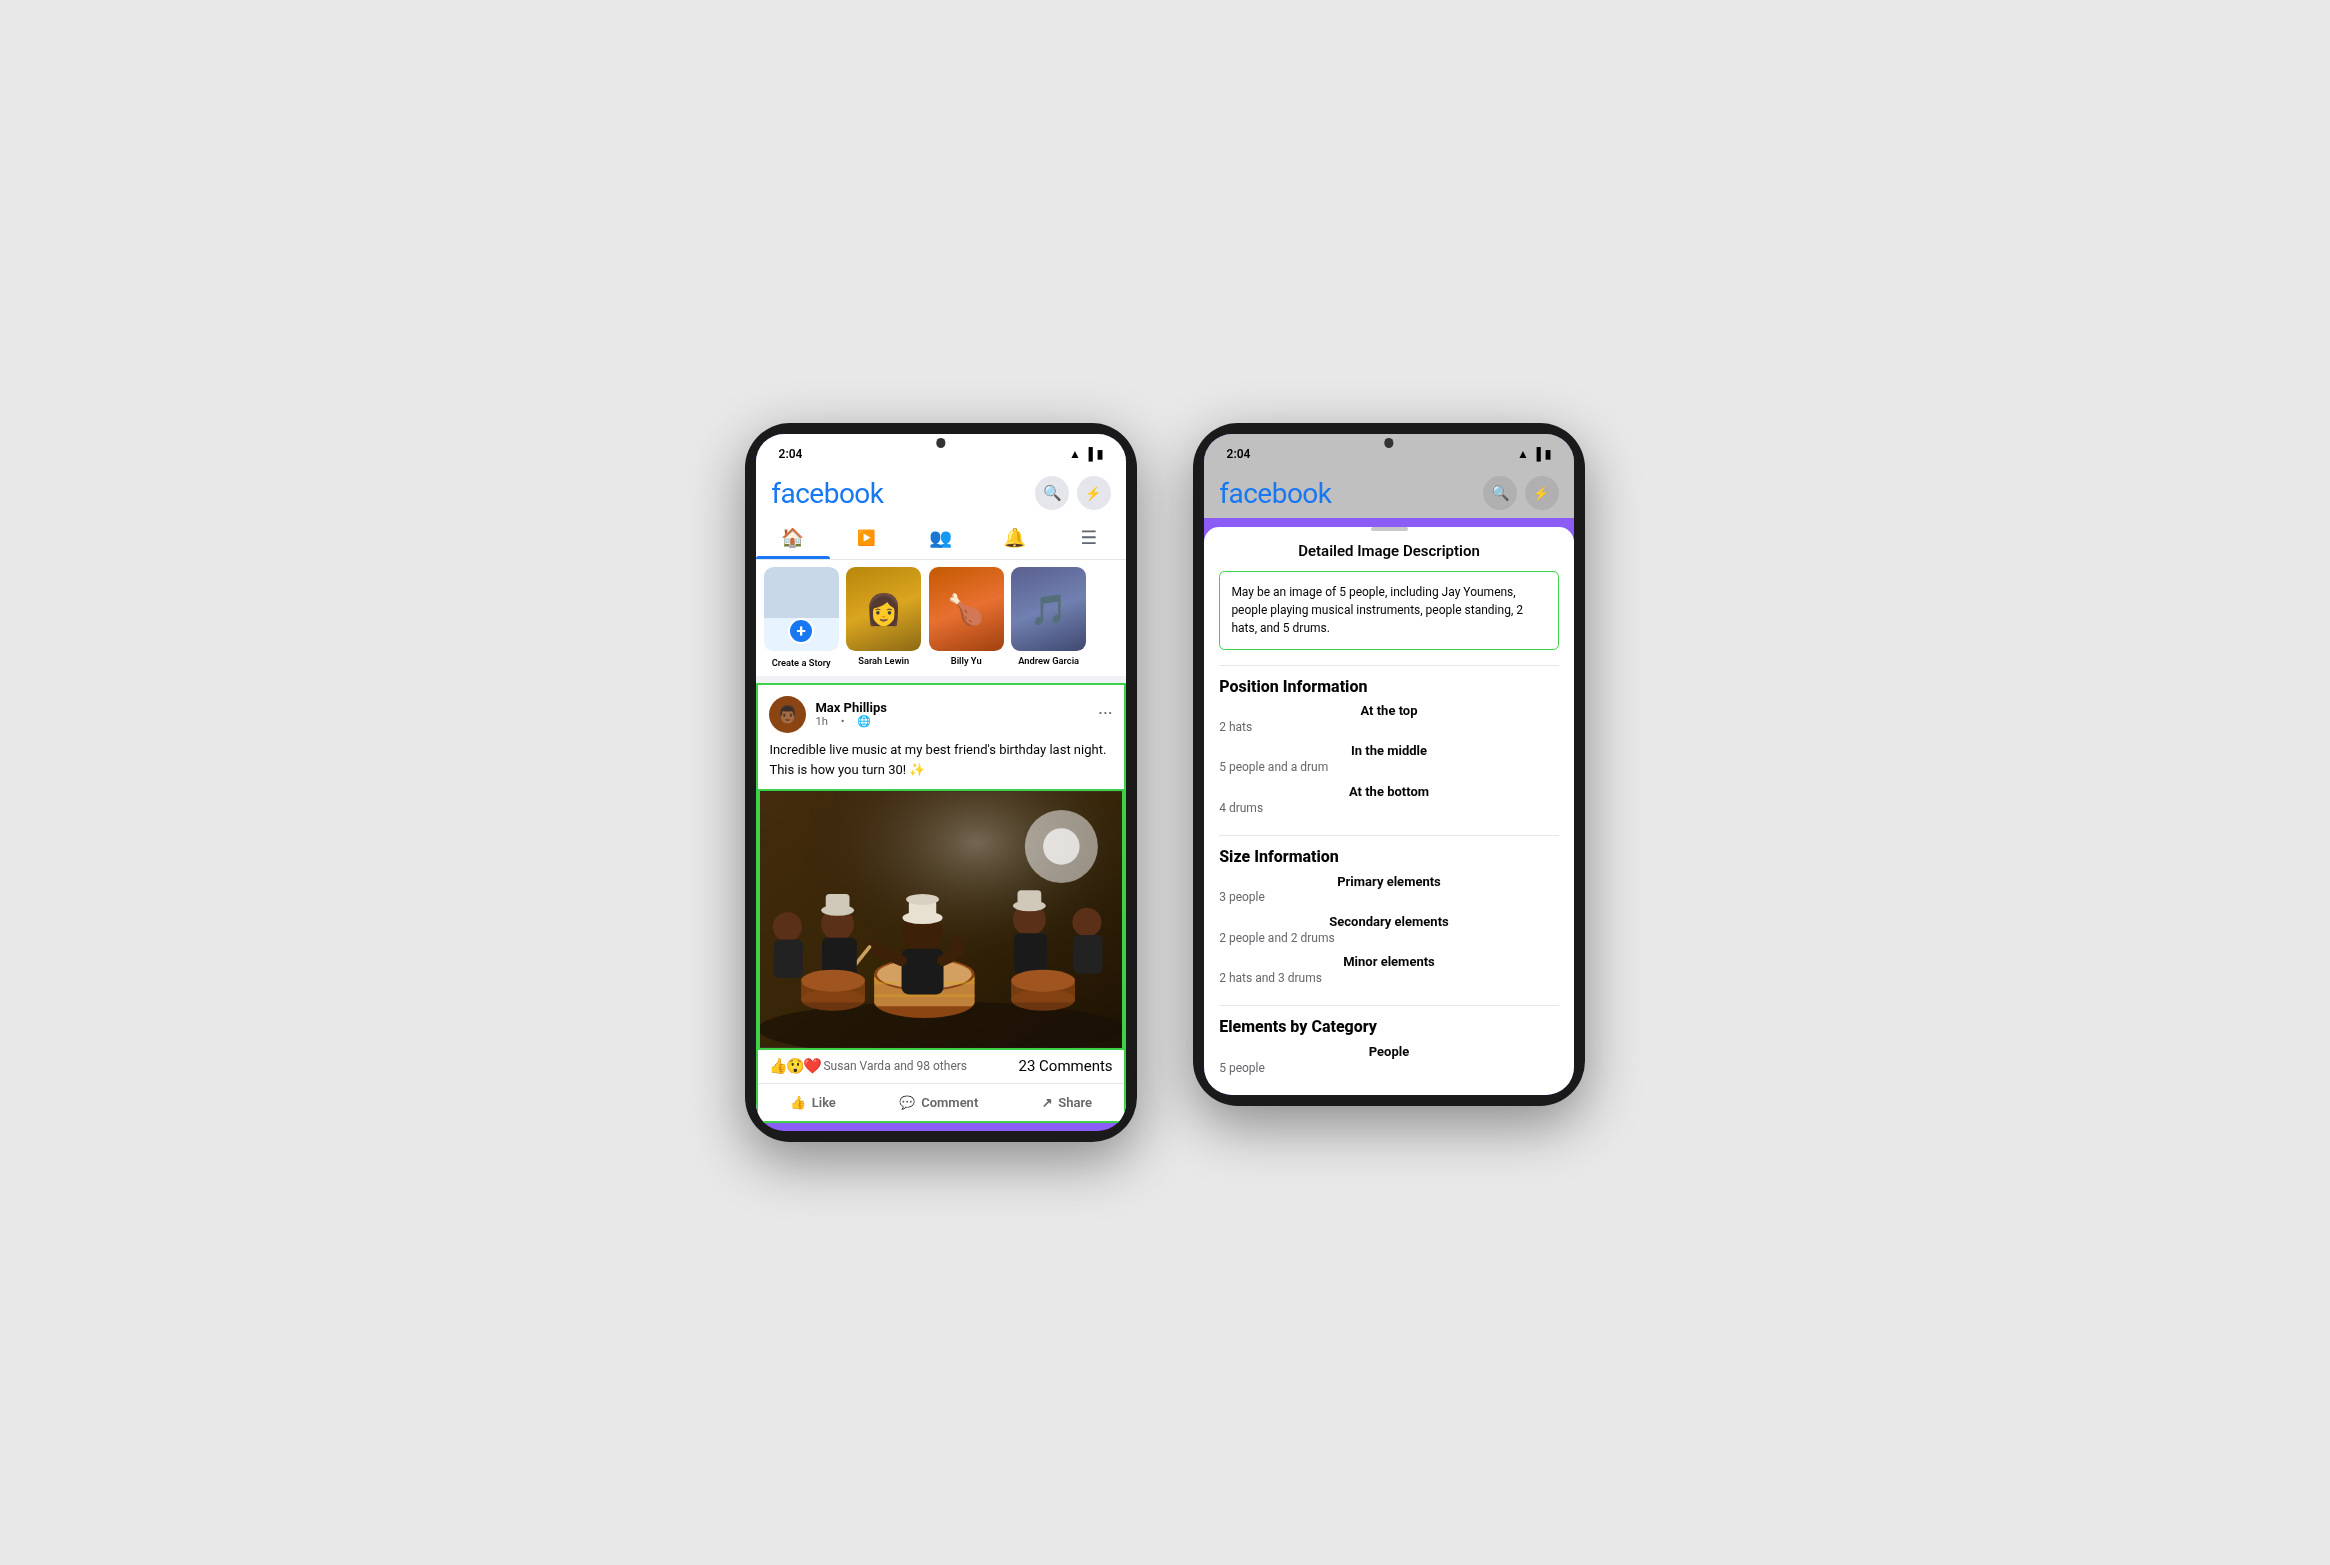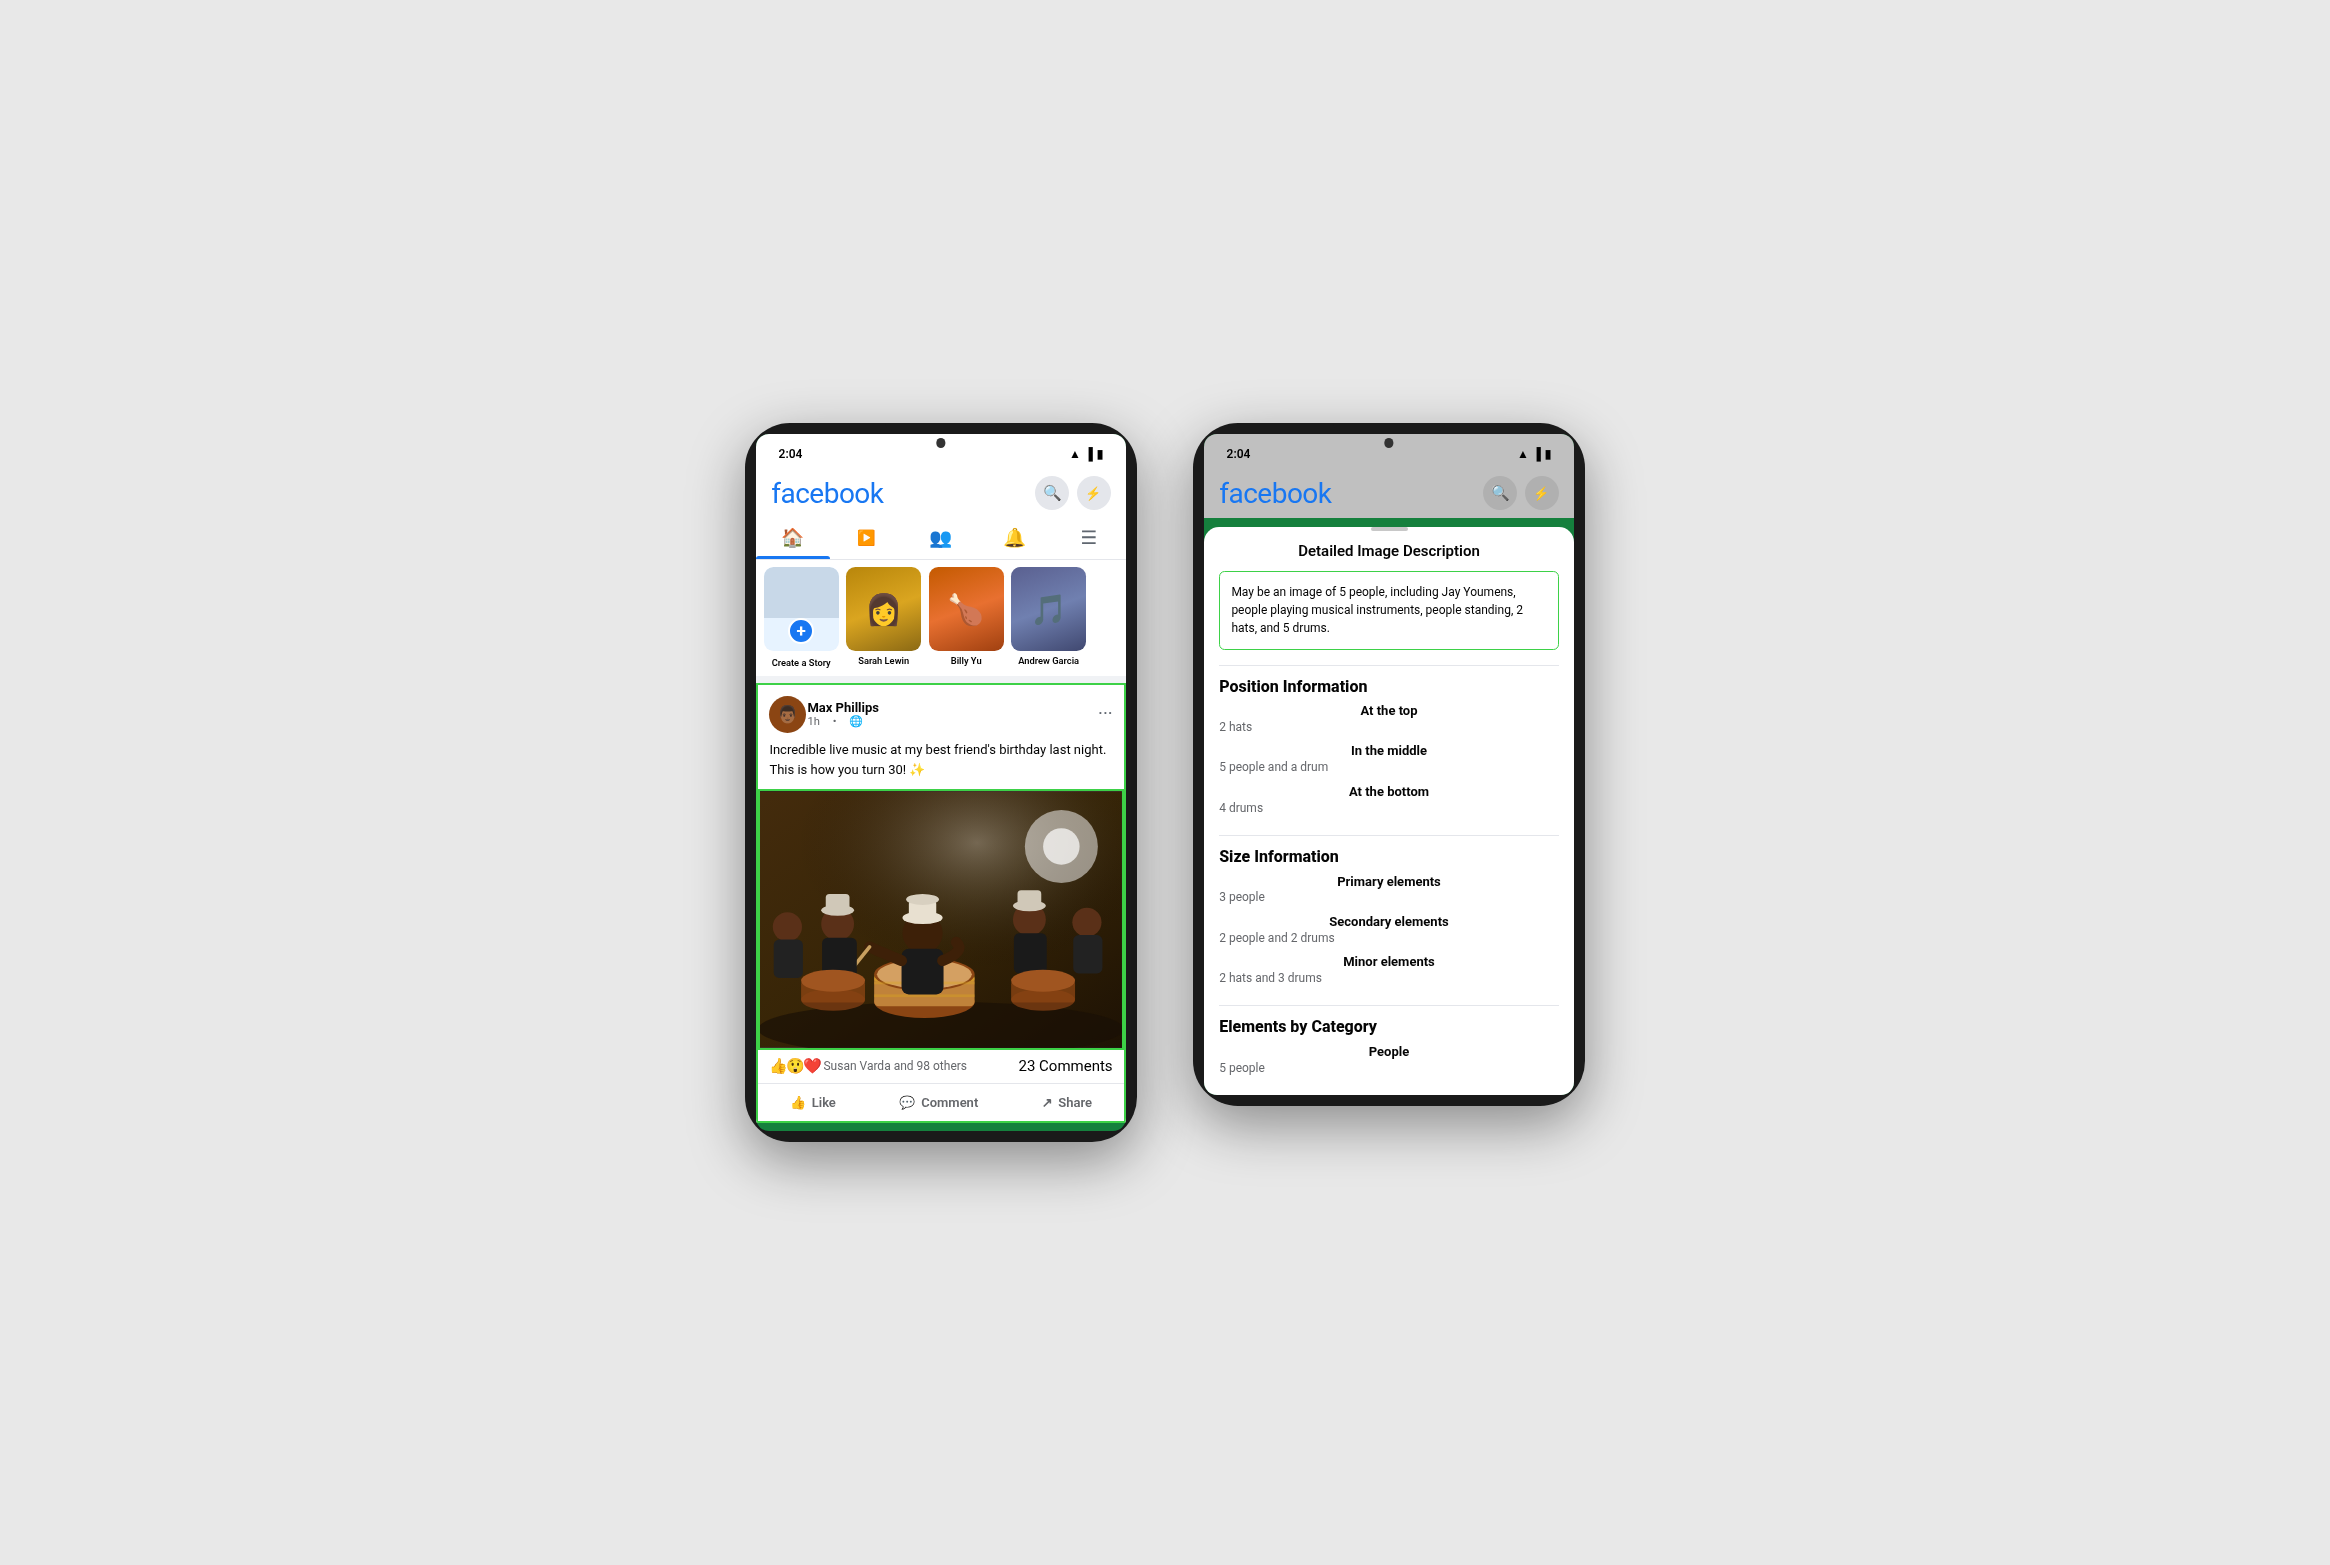--- a/index.html
+++ b/index.html
@@ -19,22 +19,22 @@
     }
     .phone {
       width: 392px;
       background: #1a1a1a;
       border-radius: 45px;
       padding: 11.2px;
       box-shadow: 0 18.6px 56px rgba(0,0,0,0.4);
       position: relative;
     }
     .phone-inner {
-      background: #15803d;
-      border-radius: 13px;
+      background: #8b5cf6;
+      border-radius: 28px;
       overflow: hidden;
       position: relative;
     }
     .phone-notch {
       position: absolute;
       top: 0;
       left: 50%;
       transform: translateX(-50%);
       width: 112px;
       height: 7.5px;
@@ -237,21 +237,21 @@
       background: #8B4513;
       overflow: hidden;
       flex-shrink: 0;
       display: flex;
       align-items: center;
       justify-content: center;
       font-size: 17px;
     }
     .post-meta {
       flex: 1;
-      margin-left: 1px;
+      margin-left: 9px;
     }
     .post-author {
       font-size: 13px;
       font-weight: 700;
       color: #050505;
     }
     .post-time {
       font-size: 11.2px;
       color: #65676b;
       display: flex;

